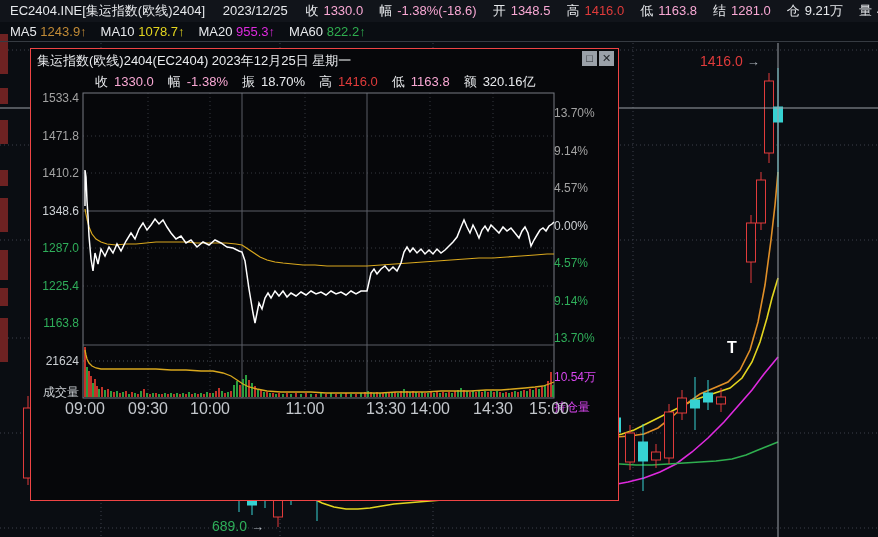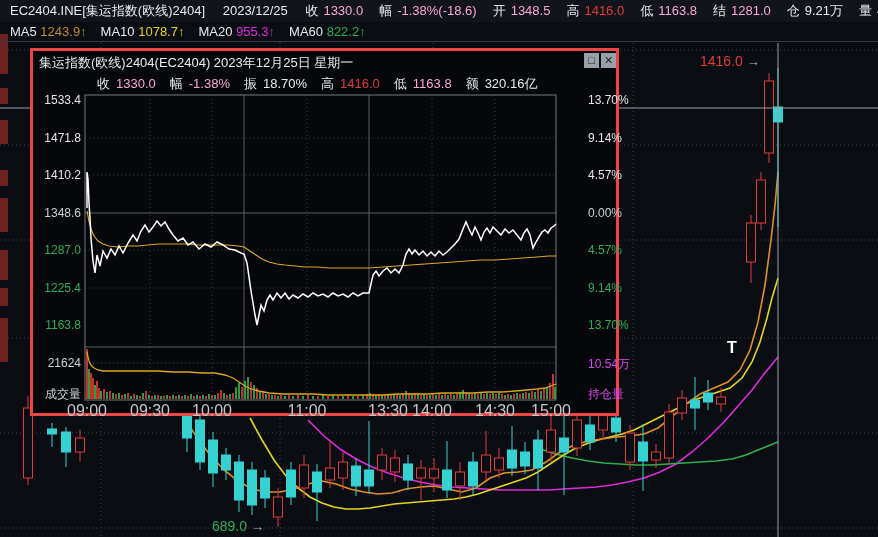--- a/index.html
+++ b/index.html
@@ -16,35 +16,35 @@
   .vG{color:#f9a8d4}.vR{color:#e03b3b}.vW{color:#e7e9ec}
   .maitem{margin-right:14px;}
   
   #mainsvg{position:absolute;left:0;top:0;width:878px;height:537px;}
   .pricetag{position:absolute;font-size:14px;display:flex;gap:4px;align-items:center;white-space:nowrap;}
   .arrowglyph{color:#aeb4bb;font-size:13px;}
   #tag-high{left:700px;top:53px;color:#e03b3b;}
   #tag-low{left:212px;top:518px;color:#2fae5a;}
   #tmarker{position:absolute;left:727px;top:339px;color:#ffffff;font-size:16px;font-weight:bold;}
   
-  #overlay{position:absolute;left:30px;top:48px;width:589px;height:368px;background:#06070a;
-    border:3px solid #ef4444;box-sizing:border-box;z-index:5;}
+  #overlay{position:absolute;left:30px;top:48px;width:589px;height:453px;background:#06070a;
+    border:1px solid #ef4444;box-sizing:border-box;z-index:5;}
   #ov-title{position:absolute;left:6px;top:3px;font-size:13px;color:#e9ebee;white-space:nowrap;}
   .winbtn{position:absolute;top:2px;width:15px;height:15px;background:#9aa0a8;color:#23262b;
     font-size:11px;line-height:15px;text-align:center;font-weight:bold;cursor:default;}
   #btn-max{left:551px;}
   #btn-close{left:568px;}
   #ov-stats{position:absolute;left:52px;top:24px;font-size:13px;white-space:nowrap;padding-left:12px;}
   #ov-stats .lb{color:#e7e9ec;margin-right:6px;}
   #ov-stats .st{margin-right:14px;}
   #ovsvg{position:absolute;left:0;top:0;width:589px;height:368px;}
   .axlbl{position:absolute;font-size:12px;white-space:nowrap;}
   .axlbl.left{left:0;width:48px;text-align:right;}
-  .axlbl.right{left:555px;text-align:center;}
-  .cred{color:#e5e5e5}.cgreen{color:#2fae5a}.cgray{color:#ccd0d4}.cyellow{color:#d946ef}
+  .axlbl.right{left:523px;text-align:center;margin-top:15px;}
+  .cred{color:#a3a3a3}.cgreen{color:#2fae5a}.cgray{color:#ccd0d4}.cyellow{color:#d946ef}
   .tlbl{position:absolute;top:351px;font-size:16px;color:#c3c7cc;transform:translateX(-50%);white-space:nowrap;}
 </style>
 </head>
 <body>
 <div id="stage">
 
   <svg id="mainsvg">
       <line x1="0" y1="50" x2="878" y2="50" stroke="#3c414a" stroke-width="1" stroke-dasharray="1 3"></line>
       <line x1="0" y1="145" x2="878" y2="145" stroke="#3c414a" stroke-width="1" stroke-dasharray="1 3"></line>
       <line x1="0" y1="240" x2="878" y2="240" stroke="#3c414a" stroke-width="1" stroke-dasharray="1 3"></line>

